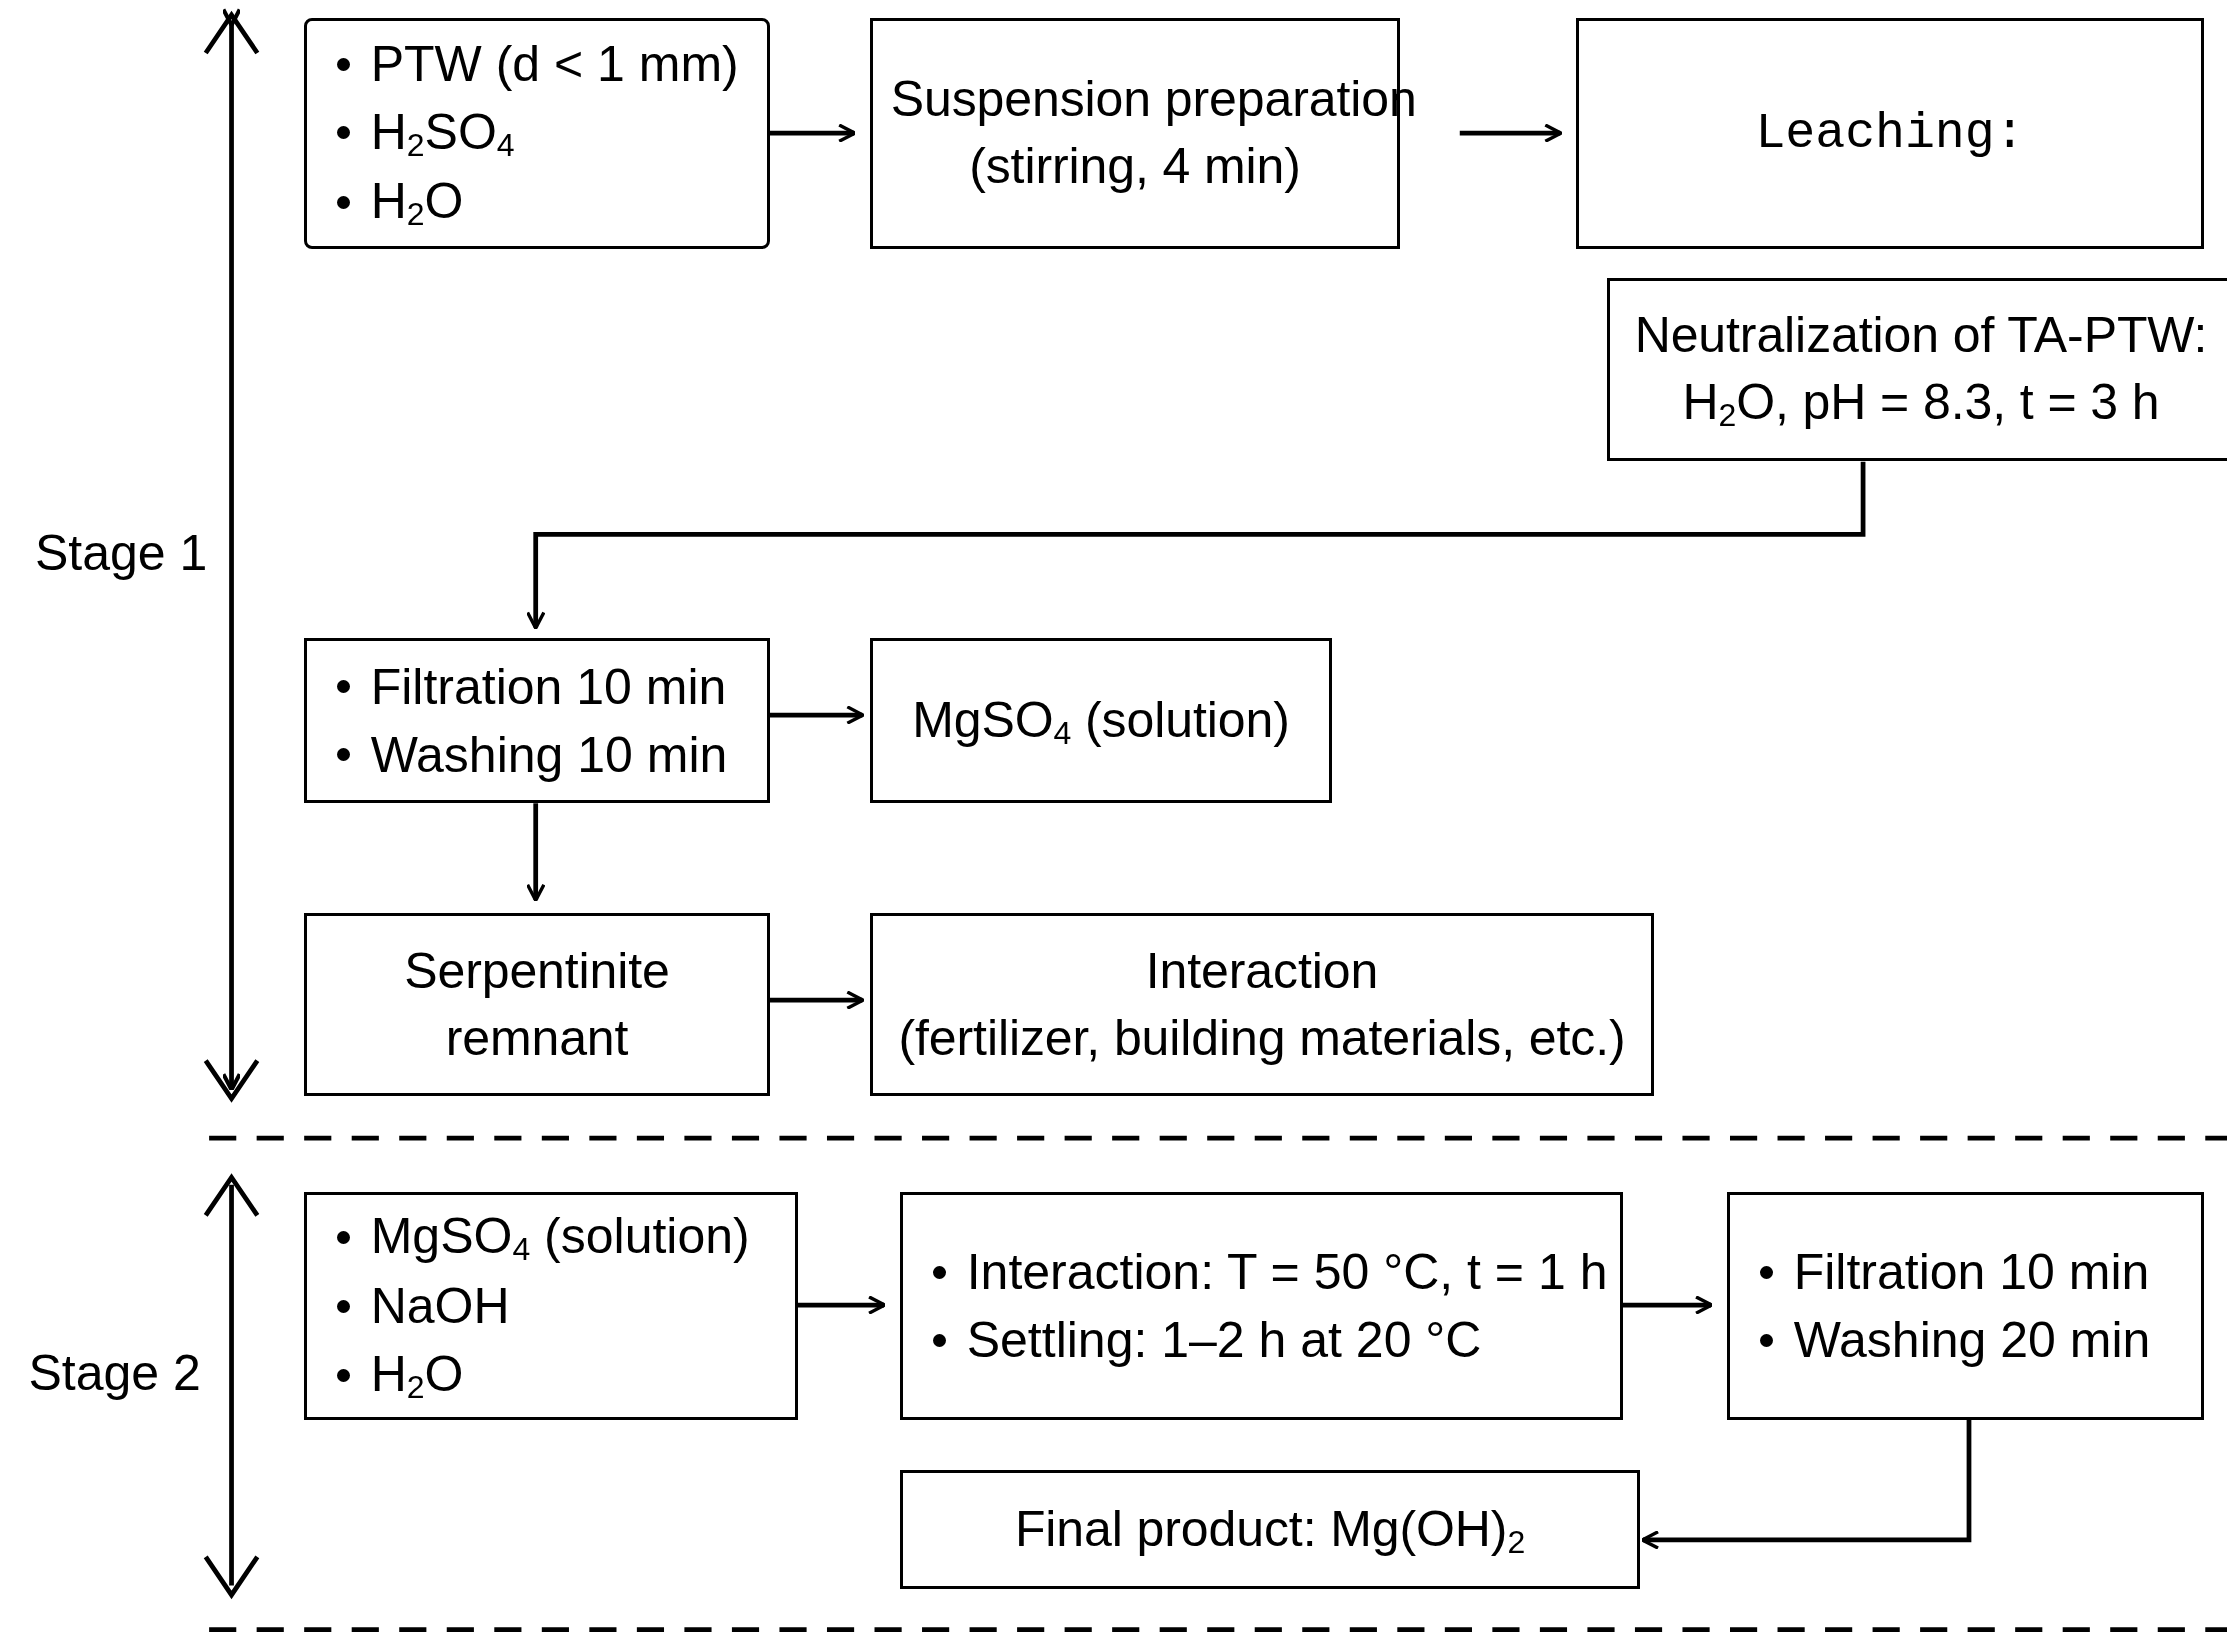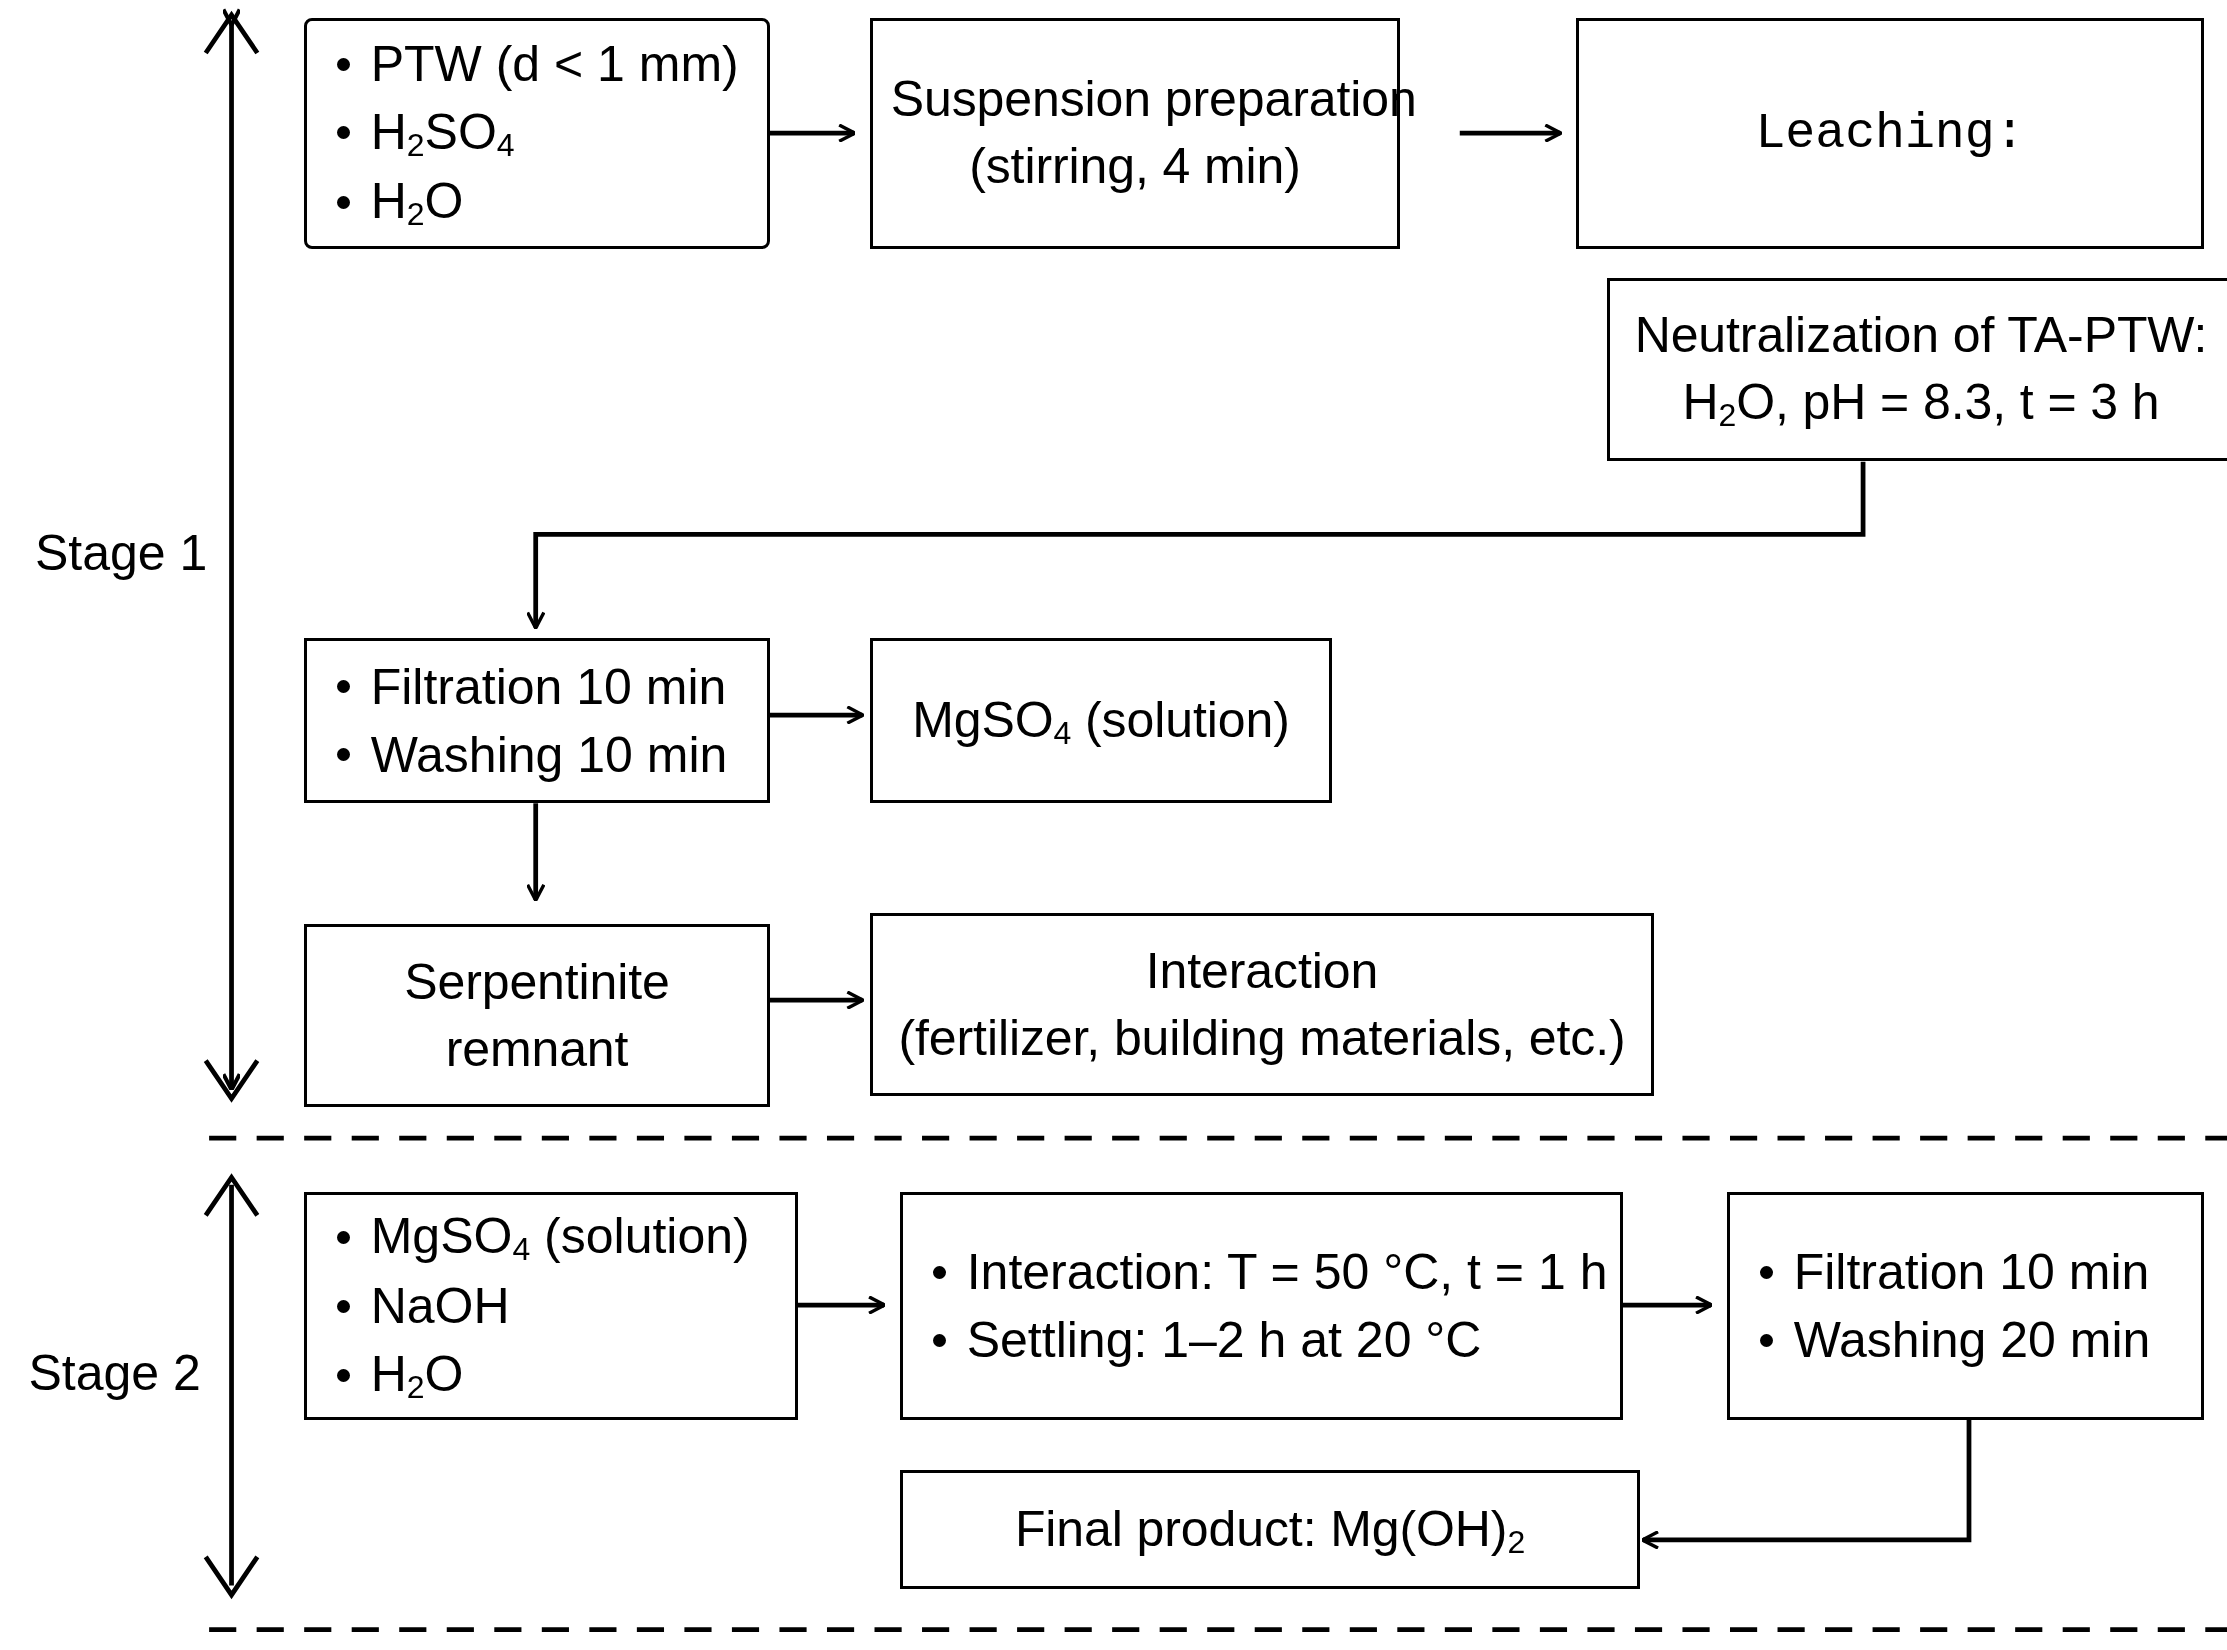--- a/index.html
+++ b/index.html
@@ -107,21 +107,21 @@
       <li>Washing 10 min</li>
     </ul>
   </div>
 
   <div class="box" style="left:870px;top:638px;width:462px;height:165px;">
     <div class="lines">
       <div class="line">MgSO<sub>4</sub> (solution)</div>
     </div>
   </div>
 
-  <div class="box" style="left:304px;top:913px;width:466px;height:183px;margin-top:11px;">
+  <div class="box" style="left:304px;top:913px;width:466px;height:183px;">
     <div class="lines">
       <div class="line">Serpentinite</div>
       <div class="line">remnant</div>
     </div>
   </div>
 
   <div class="box" style="left:870px;top:913px;width:784px;height:183px;">
     <div class="lines">
       <div class="line">Interaction</div>
       <div class="line">(fertilizer, building materials, etc.)</div>

